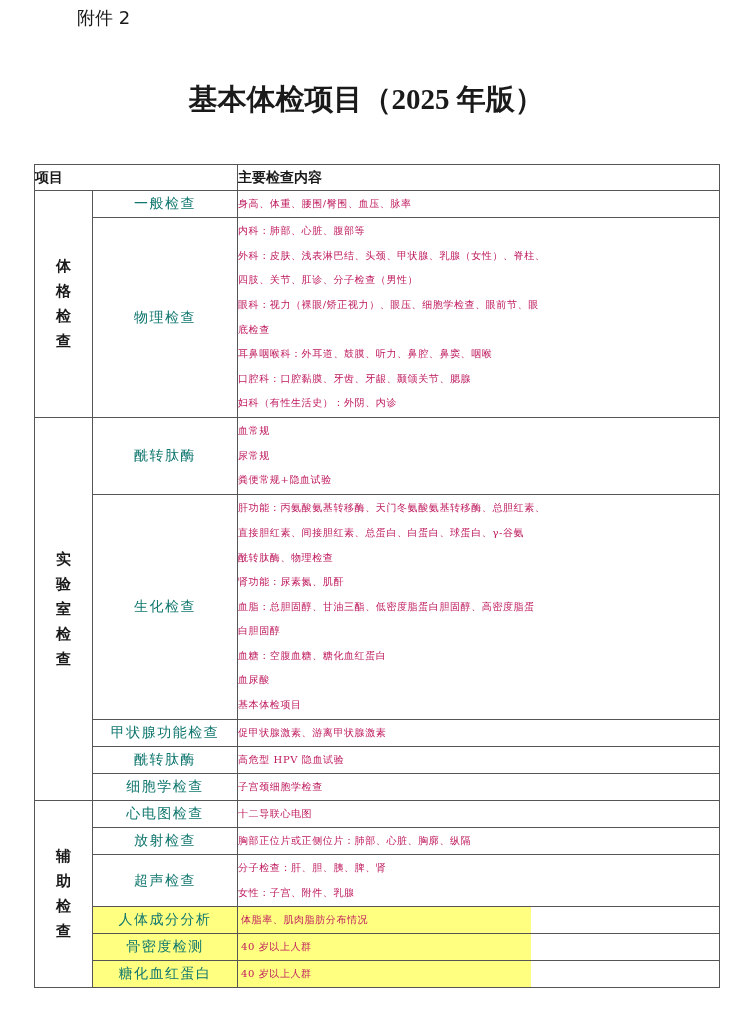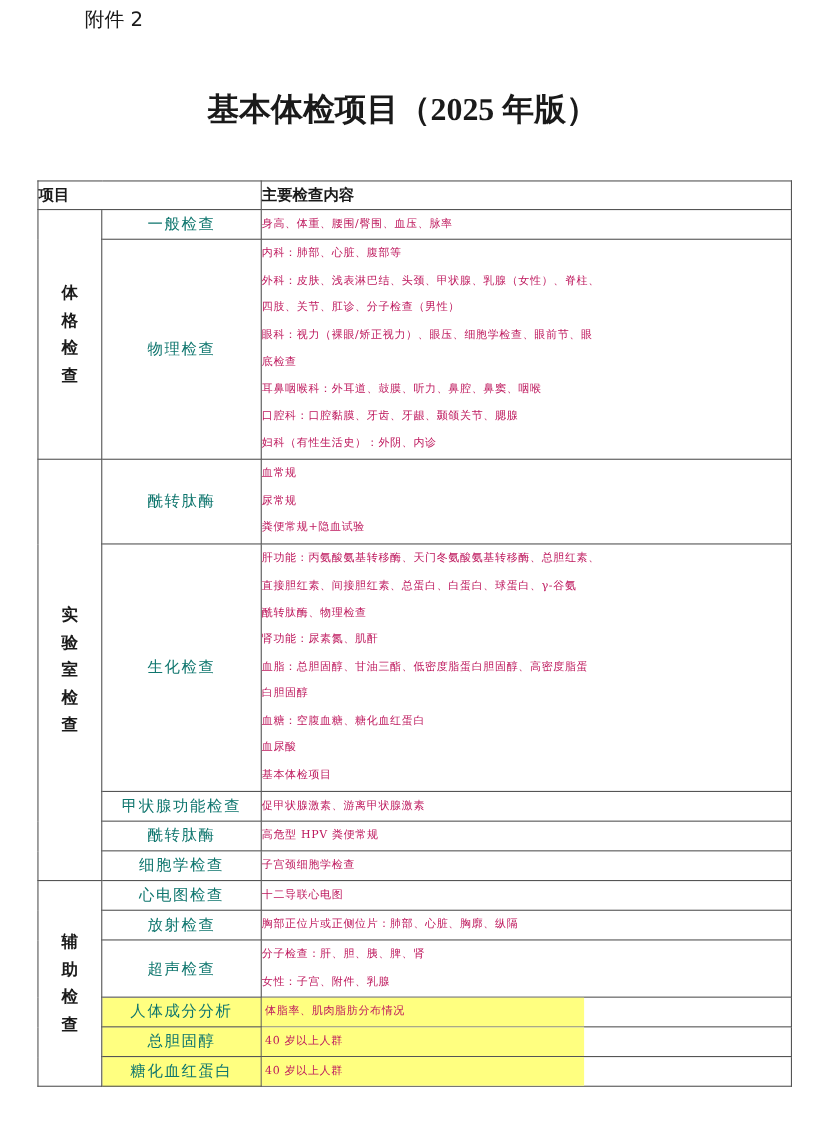--- a/index.html
+++ b/index.html
@@ -98,21 +98,21 @@
   </tr>
   <tr class="single">
     <td class="sub">甲状腺功能检查</td>
     <td class="content">
       <div>促甲状腺激素、游离甲状腺激素</div>
     </td>
   </tr>
   <tr class="single">
     <td class="sub">酰转肽酶</td>
     <td class="content">
-      <div>高危型 HPV 粪便常规</div>
+      <div>高危型 HPV 隐血试验</div>
     </td>
   </tr>
   <tr class="single">
     <td class="sub">细胞学检查</td>
     <td class="content">
       <div>子宫颈细胞学检查</div>
     </td>
   </tr>
 
   <tr class="single">
@@ -140,21 +140,21 @@
       <div>女性：子宫、附件、乳腺</div>
     </td>
   </tr>
   <tr class="single">
     <td class="sub hl">人体成分分析</td>
     <td class="content hlc">
       <span class="hlbar">体脂率、肌肉脂肪分布情况</span>
     </td>
   </tr>
   <tr class="single">
-    <td class="sub hl">总胆固醇</td>
+    <td class="sub hl">骨密度检测</td>
     <td class="content hlc">
       <span class="hlbar">40 岁以上人群</span>
     </td>
   </tr>
   <tr class="single">
     <td class="sub hl">糖化血红蛋白</td>
     <td class="content hlc">
       <span class="hlbar">40 岁以上人群</span>
     </td>
   </tr>

